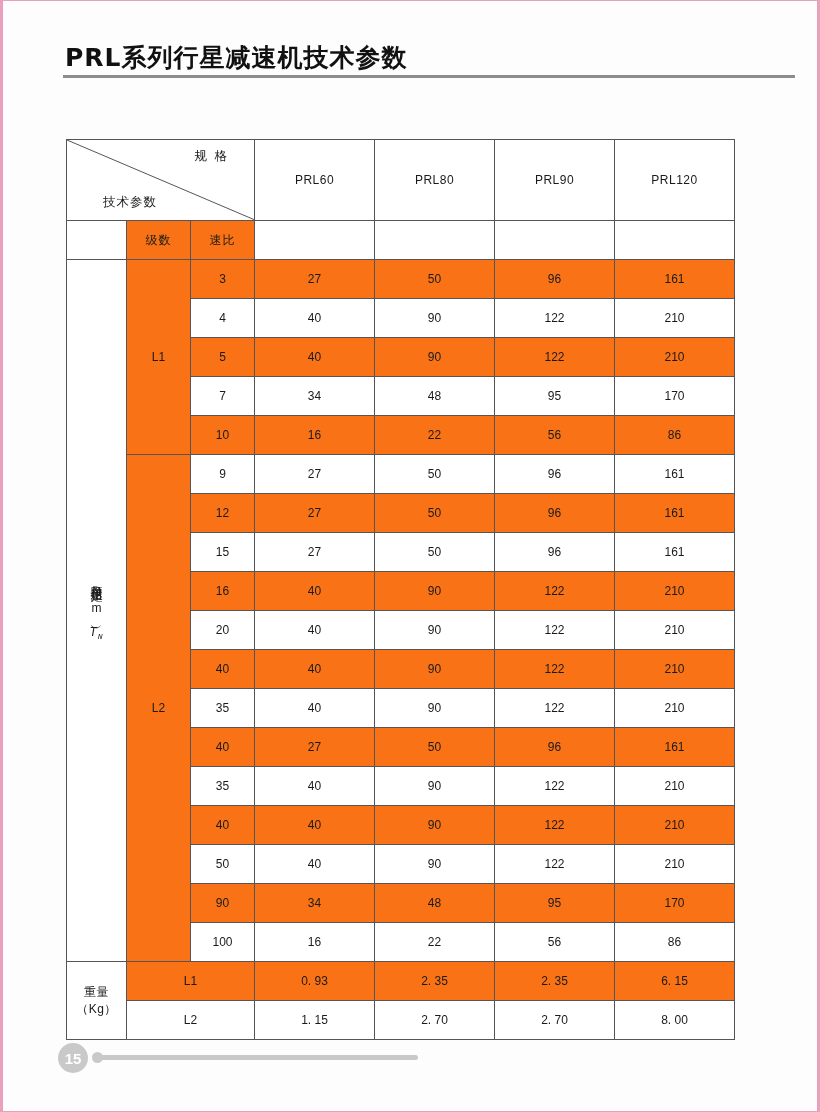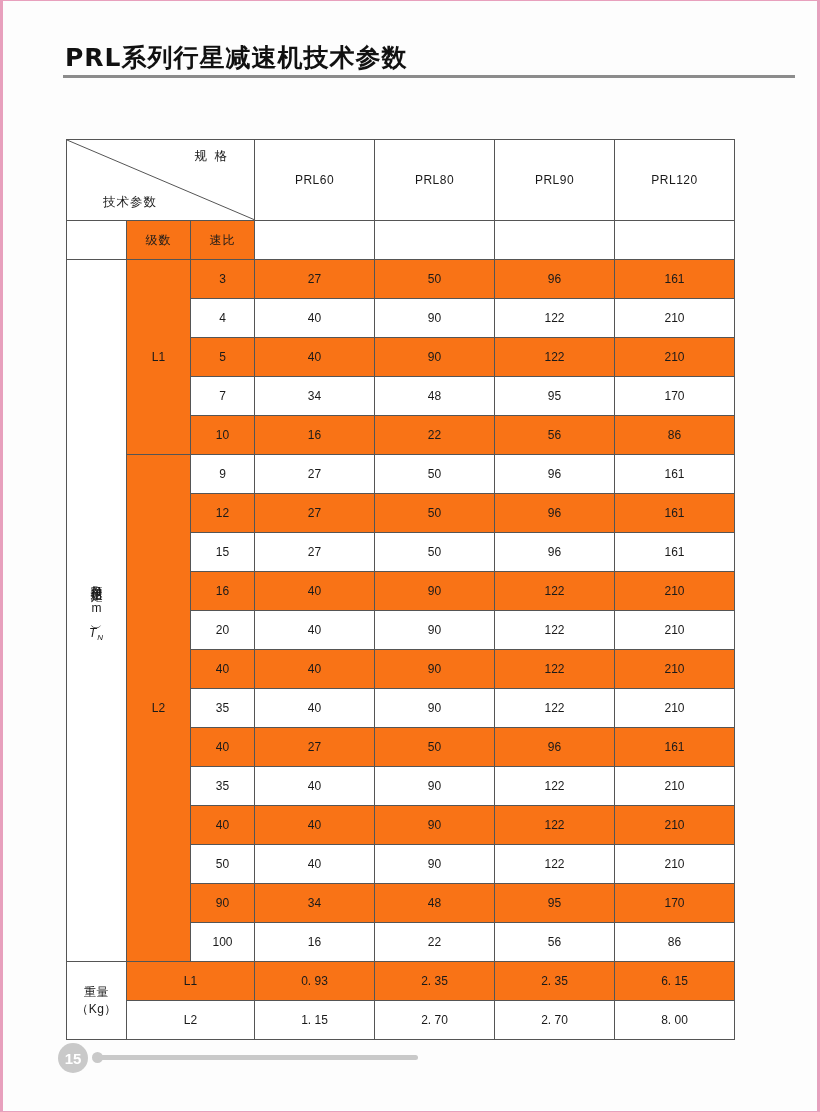--- a/index.html
+++ b/index.html
@@ -122,21 +122,21 @@
     padding: 0 4px;
   }
   .vert-inner {
     writing-mode: vertical-rl;
     text-orientation: upright;
     display: inline-block;
     line-height: 18px;
     letter-spacing: 2px;
   }
   .tn {
-    font-family: Liberation Sans, sans-serif;
+    font-family: Liberation Mono, monospace;
     font-style: italic;
     font-size: 12px;
   }
   .tn sub {
     font-size: 8px;
     font-style: italic;
   }
   .weight-label {
     font-size: 12.5px;
     letter-spacing: 0.5px;

